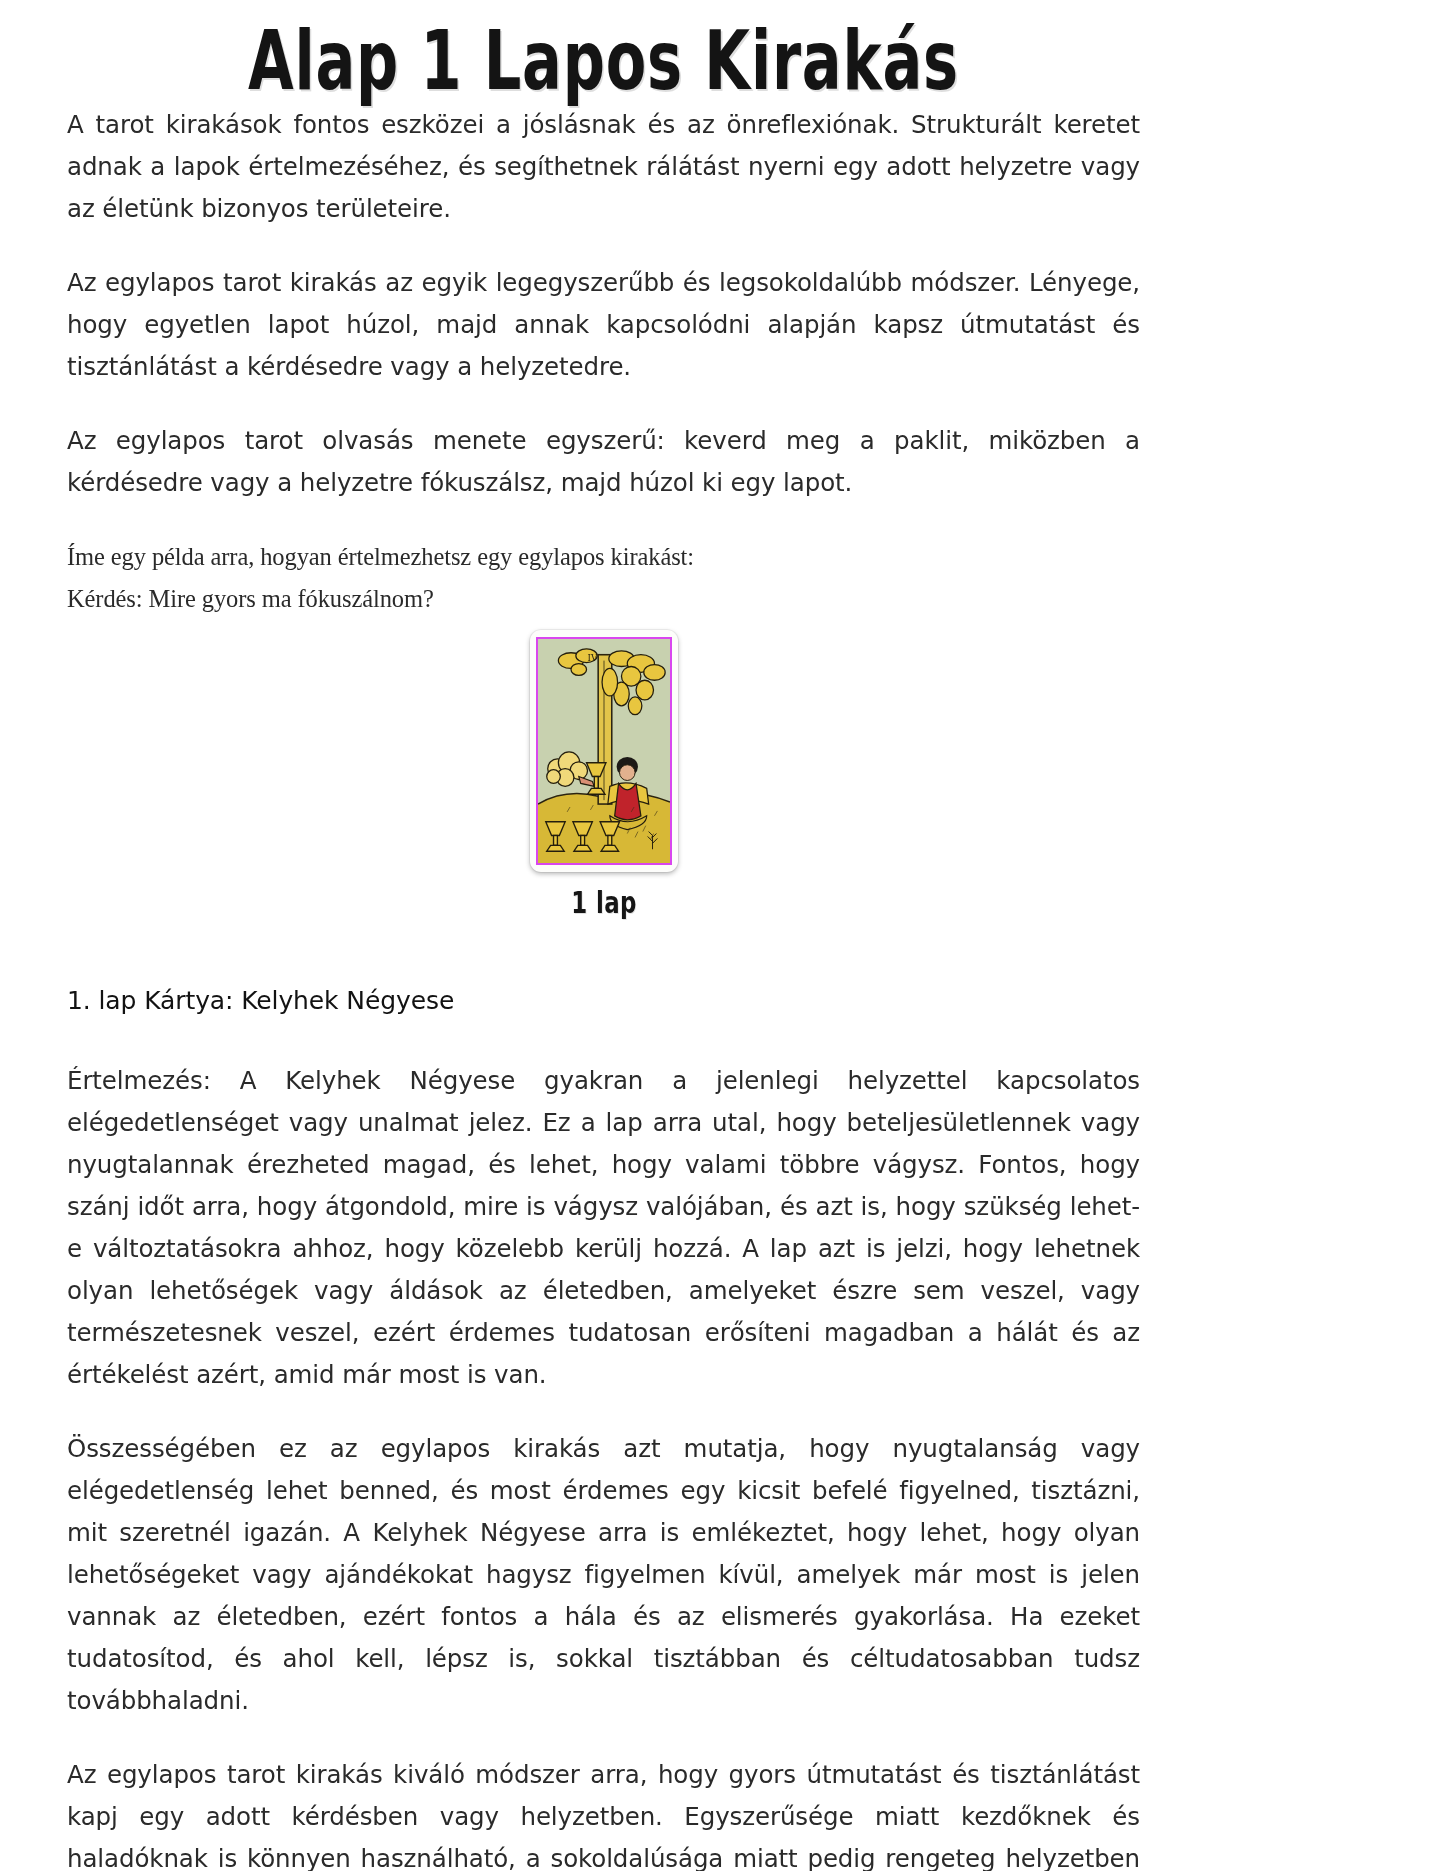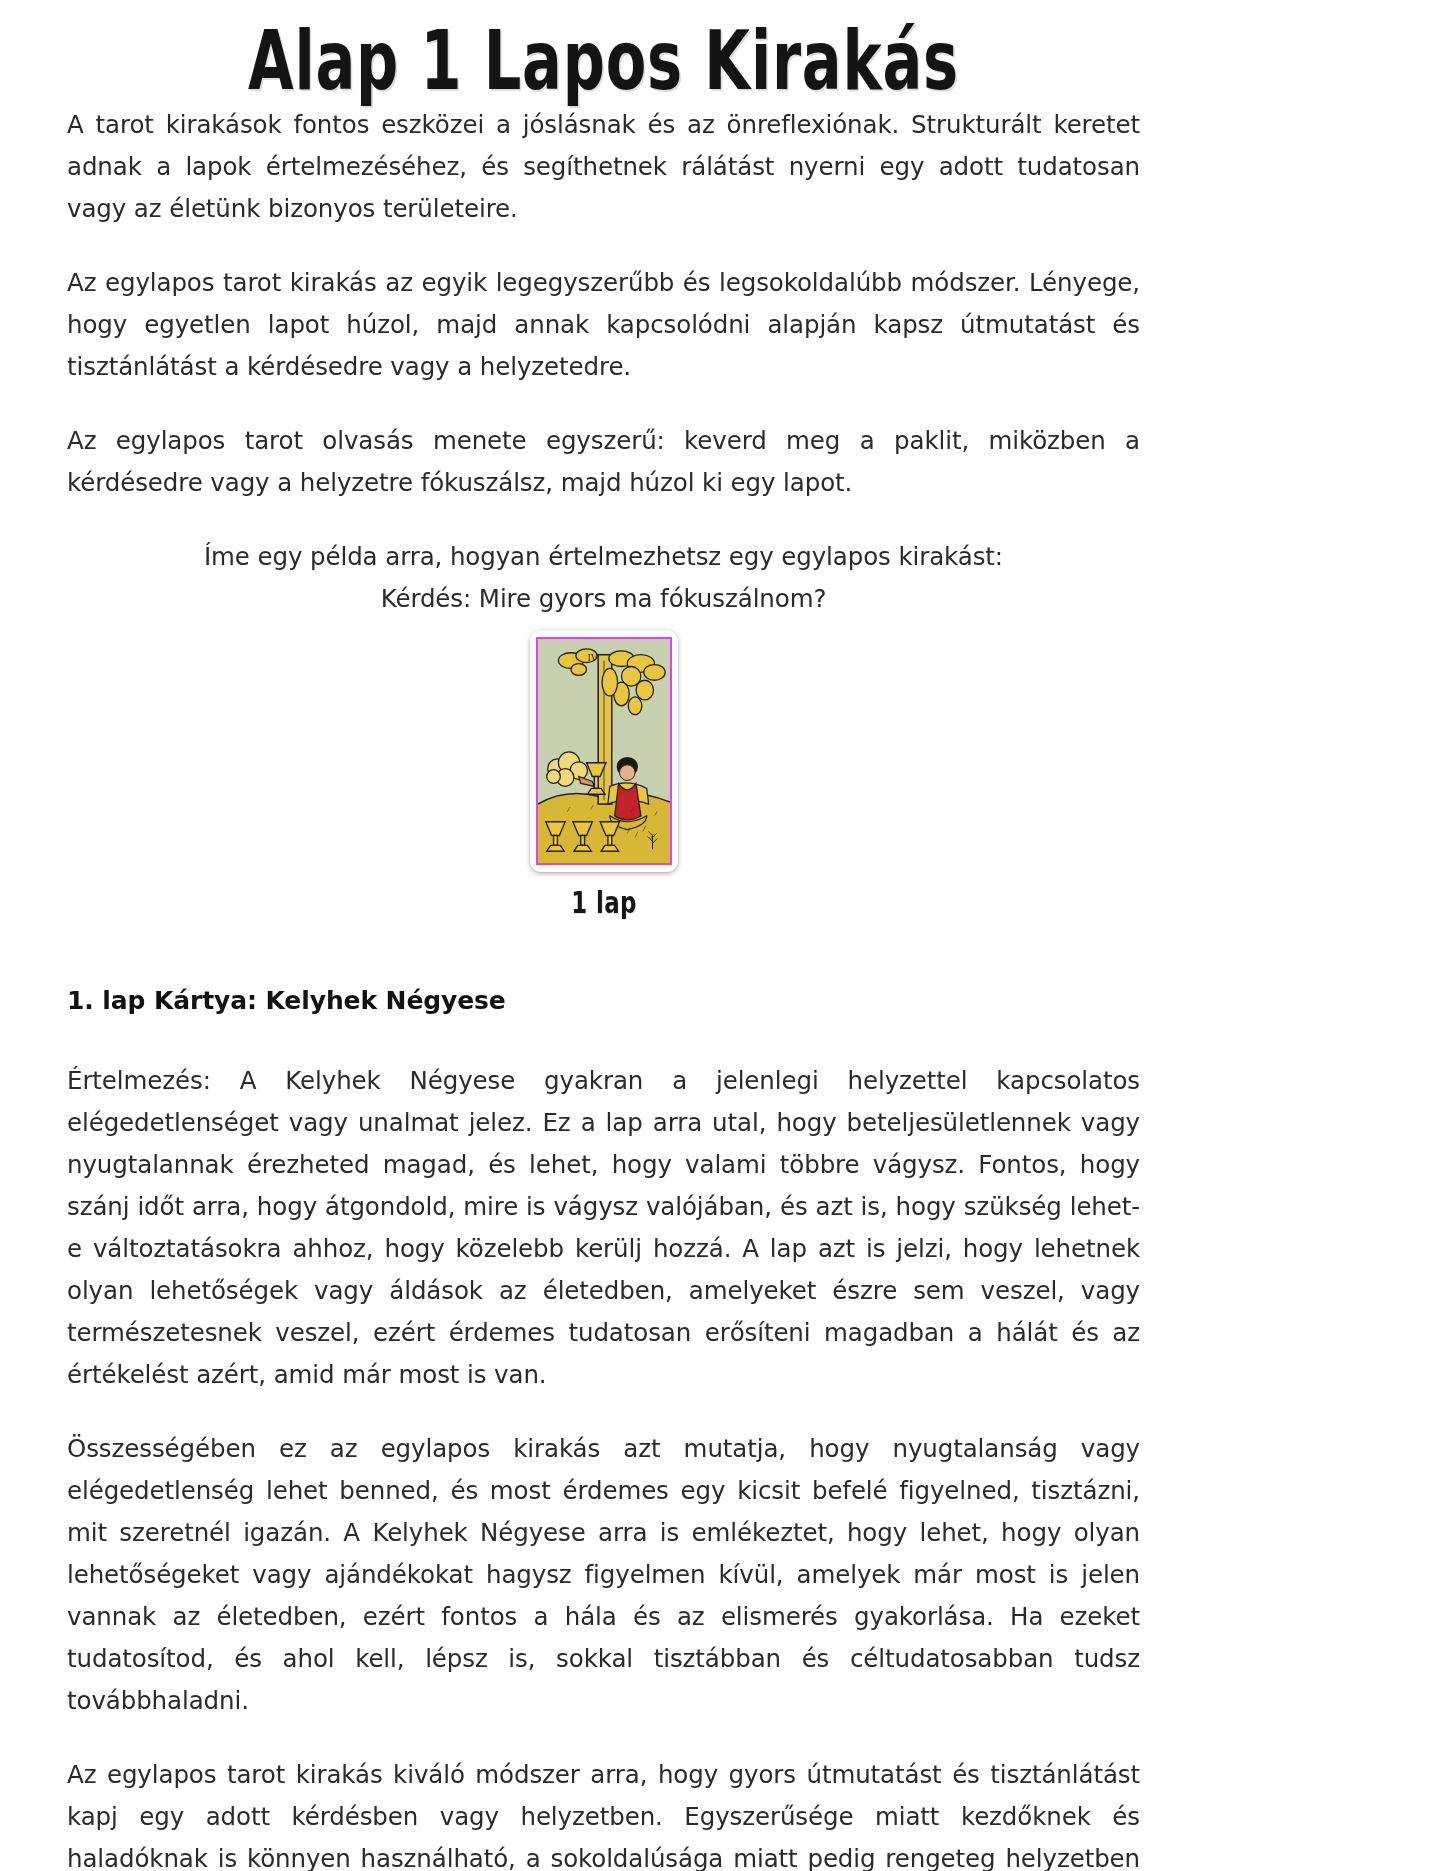--- a/index.html
+++ b/index.html
@@ -53,22 +53,23 @@
   }
   .para {
     margin: 0 0 32px 0;
   }
   .para.last {
     text-align: justify;
   }
 
   
   .qblock {
-    text-align: center;
+    text-align: left;
     margin: 0 0 10px 0;
+    font-family: Liberation Serif, serif;
   }
   .qblock .qline {
     display: block;
   }
 
   
   .card-figure {
     margin: 6px 0 0 0;
     padding: 0;
     display: flex;
@@ -101,39 +102,39 @@
     font-size: 31px;
     letter-spacing: 0.5px;
     color: #161616;
     transform: scaleX(0.82);
     text-shadow: 1px 1px 0 rgba(0,0,0,0.12);
   }
 
   
   .section-heading {
     font-family: "DejaVu Sans", sans-serif;
-    font-weight: 700;
+    font-weight: 400;
     font-size: 25px;
     line-height: 34px;
     color: #121212;
     margin: 0 0 42px 0;
     letter-spacing: -0.1px;
   }
   .gap-before-heading {
     height: 64px;
   }
 </style>
 </head>
 <body>
 
 <div class="page">
 
   <h1 class="doc-title">Alap 1 Lapos Kirakás</h1>
 
-  <p class="body-text para">A tarot kirakások fontos eszközei a jóslásnak és az önreflexiónak. Strukturált keretet adnak a lapok értelmezéséhez, és segíthetnek rálátást nyerni egy adott tudatosan vagy az életünk bizonyos területeire.</p>
+  <p class="body-text para">A tarot kirakások fontos eszközei a jóslásnak és az önreflexiónak. Strukturált keretet adnak a lapok értelmezéséhez, és segíthetnek rálátást nyerni egy adott helyzetre vagy az életünk bizonyos területeire.</p>
 
   <p class="body-text para">Az egylapos tarot kirakás az egyik legegyszerűbb és legsokoldalúbb módszer. Lényege, hogy egyetlen lapot húzol, majd annak kapcsolódni alapján kapsz útmutatást és tisztánlátást a kérdésedre vagy a helyzetedre.</p>
 
   <p class="body-text para">Az egylapos tarot olvasás menete egyszerű: keverd meg a paklit, miközben a kérdésedre vagy a helyzetre fókuszálsz, majd húzol ki egy lapot.</p>
 
   <div class="body-text qblock">
     <span class="qline">Íme egy példa arra, hogyan értelmezhetsz egy egylapos kirakást:</span>
     <span class="qline">Kérdés: Mire gyors ma fókuszálnom?</span>
   </div>
 

